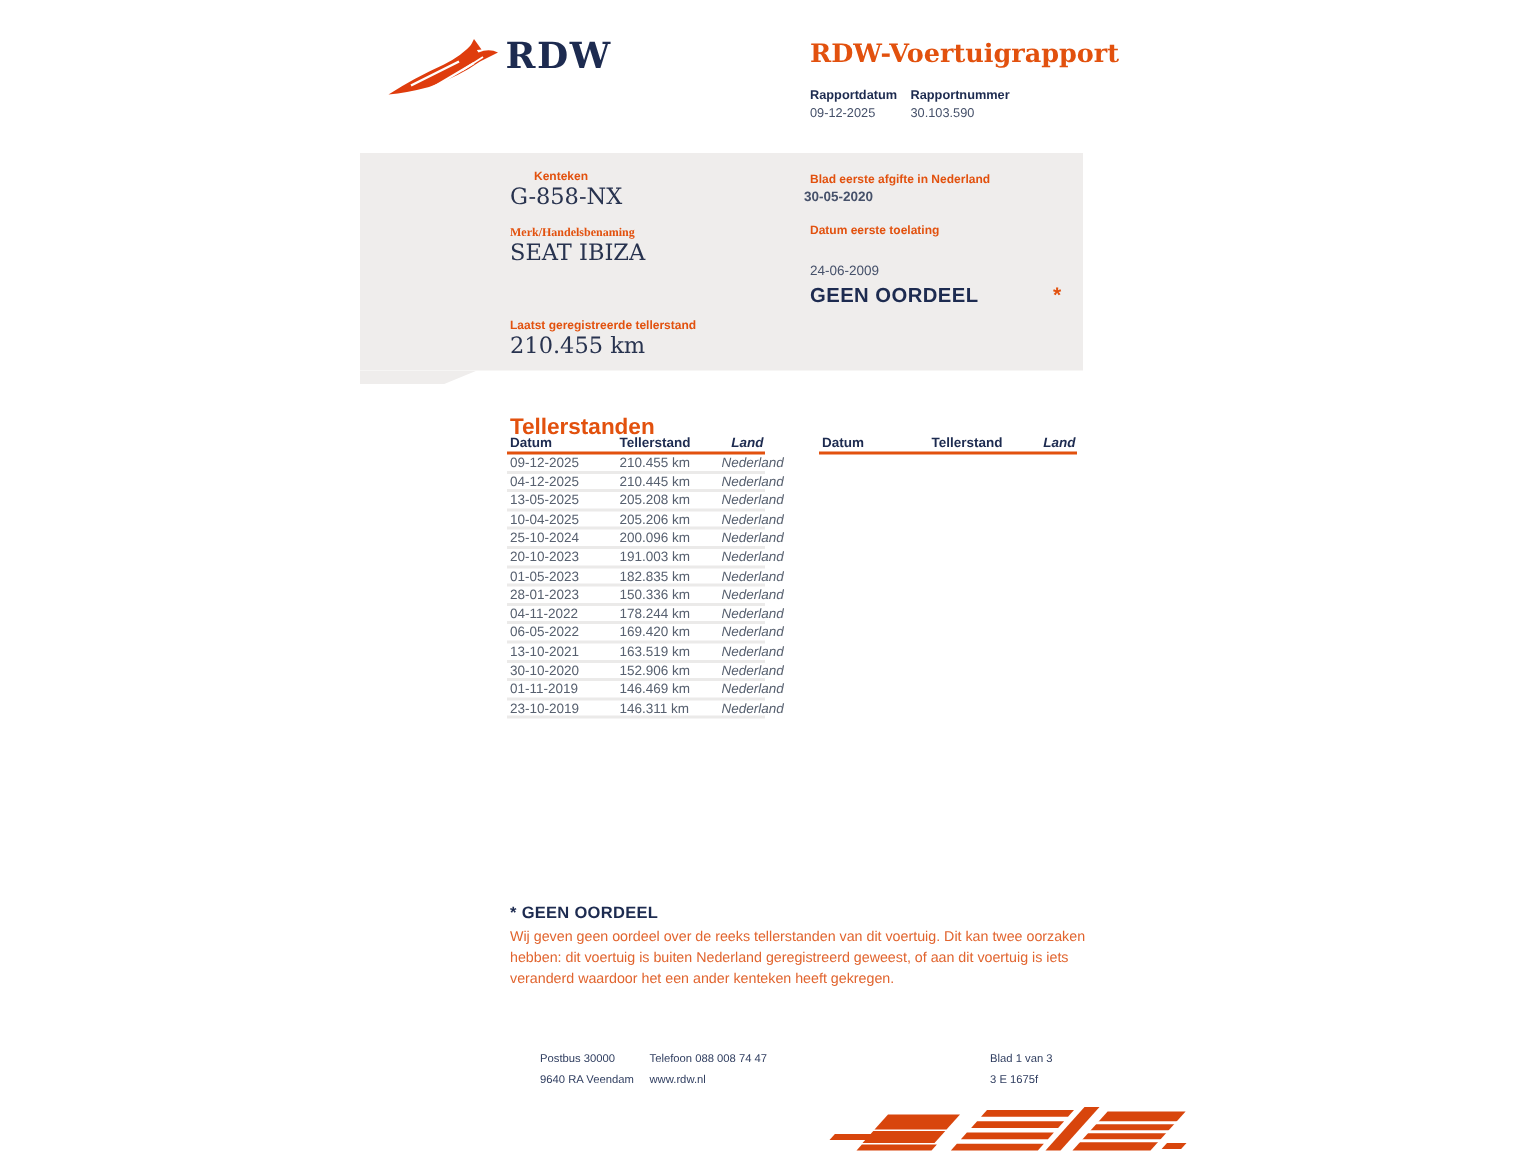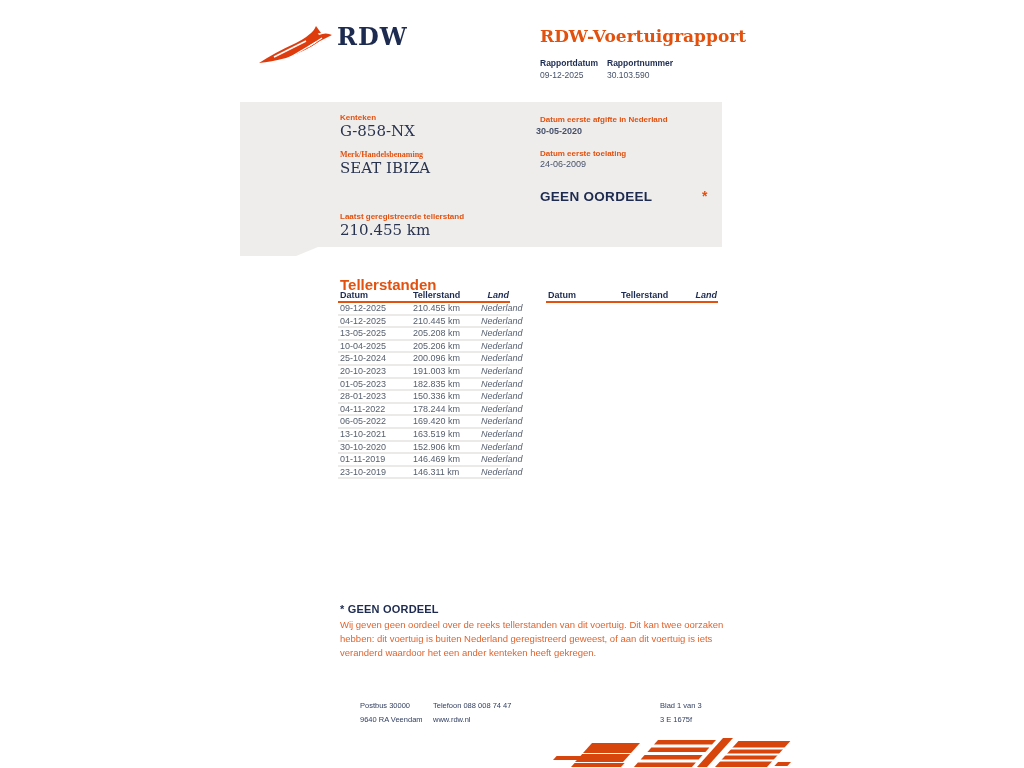--- a/index.html
+++ b/index.html
@@ -19,25 +19,25 @@
   .mcol1 { left:540px; } .mcol2 { left:607px; }
 
   
   .panel { left:240px; top:102px; width:482px; height:145px; background:#efedec; }
   .panel::after { content:""; position:absolute; left:0; top:145px; width:78px; height:9px;
     background:#efedec; clip-path:polygon(0 0,100% 0,72% 100%,0 100%); }
   .olabel { position:absolute; font-size:8px; font-weight:bold; color:var(--accent,#e2510e); }
   .serifval { position:absolute; font-family:"DejaVu Serif", serif; font-size:15px;
     color:#28334f; }
   .smallval { position:absolute; font-size:9px; color:#46516a; }
-  .lab-kenteken { left:100px; top:11px;text-align:center; } .val-kenteken { left:100px; top:20px; }
+  .lab-kenteken { left:116px; top:11px;text-align:center; } .val-kenteken { left:100px; top:20px; }
   .lab-merk { left:100px; top:48px;font-family:Liberation Serif, serif; } .val-merk { left:100px; top:57px; }
   .lab-teller { left:100px; top:110px; } .val-teller { left:100px; top:119px; }
   .lab-afgifte { left:300px; top:13px; } .val-afgifte { left:296px; top:24px;font-weight:bold; }
-  .lab-toelating { left:300px; top:47px; } .val-toelating { left:300px; top:57px; }
+  .lab-toelating { left:300px; top:47px; } .val-toelating { left:300px; top:73px; }
   .oordeel { position:absolute; left:300px; top:87px; font-size:13.5px; font-weight:800;
     letter-spacing:.3px; color:var(--navy,#1d2b50); }
   .oordeel-star { position:absolute; left:462px; top:86px; font-size:14px; font-weight:bold;
     color:var(--accent,#e2510e); }
 
   
   .tbl-title { left:340px; top:276px; font-size:15px; font-weight:bold;
     color:var(--accent,#e2510e); }
   .otable { top:289px; width:172px; font-size:9px; }
   .t-left { left:338px; } .t-right { left:546px; }
@@ -81,21 +81,21 @@
 <div class="abs meta-value mcol2">30.103.590</div>
 
 <section class="abs panel">
   <div class="olabel lab-kenteken">Kenteken</div>
   <div class="serifval val-kenteken">G-858-NX</div>
   <div class="olabel lab-merk">Merk/Handelsbenaming</div>
   <div class="serifval val-merk">SEAT IBIZA</div>
   <div class="olabel lab-teller">Laatst geregistreerde tellerstand</div>
   <div class="serifval val-teller">210.455 km</div>
 
-  <div class="olabel lab-afgifte">Datum eerste afgifte in Nederland</div>
+  <div class="olabel lab-afgifte">Blad eerste afgifte in Nederland</div>
   <div class="smallval val-afgifte">30-05-2020</div>
   <div class="olabel lab-toelating">Datum eerste toelating</div>
   <div class="smallval val-toelating">24-06-2009</div>
 
   <div class="oordeel">GEEN OORDEEL</div>
   <div class="oordeel-star">*</div>
 </section>
 
 <div class="abs tbl-title">Tellerstanden</div>
 

